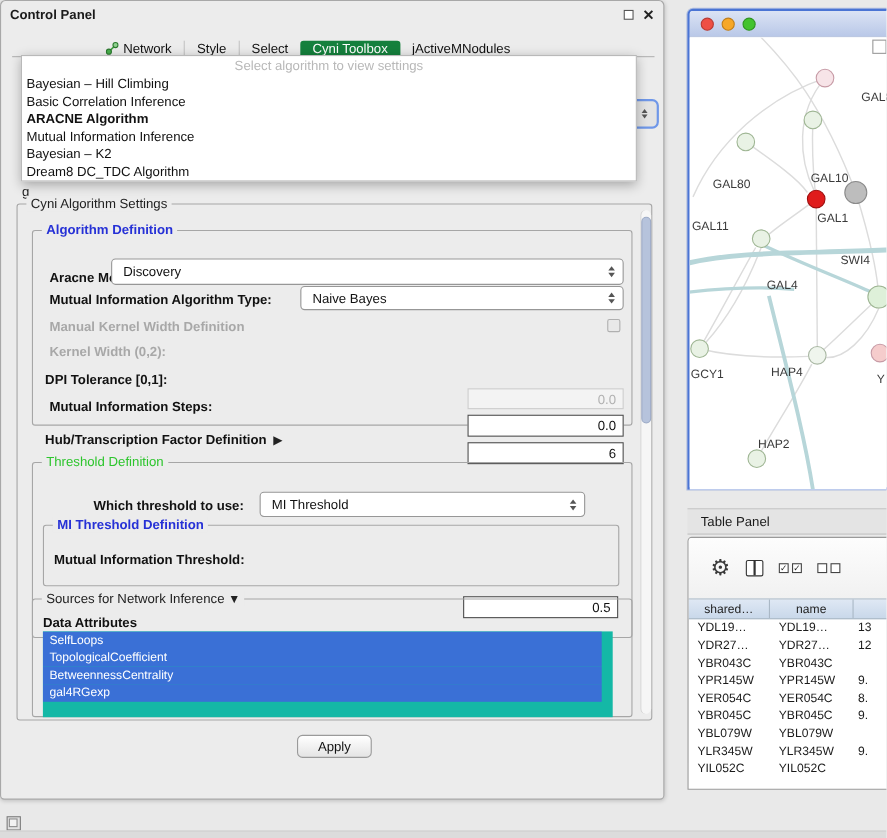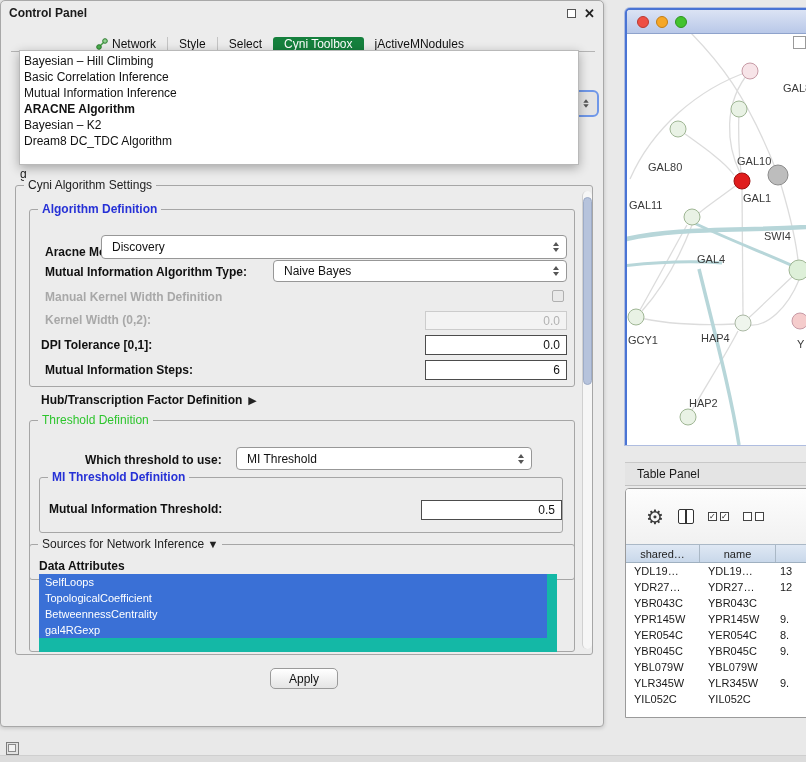--- a/index.html
+++ b/index.html
@@ -56,21 +56,21 @@
     font-size:12px; color:#111; display:flex; align-items:center; padding:0 22px 0 10px; }
   .combo-arrows { position:absolute; right:7px; top:50%; transform:translateY(-50%);
     display:flex; flex-direction:column; gap:2px; }
   .arr-up { width:0; height:0; border-left:3.5px solid transparent; border-right:3.5px solid transparent;
     border-bottom:4px solid #555; }
   .arr-dn { width:0; height:0; border-left:3.5px solid transparent; border-right:3.5px solid transparent;
     border-top:4px solid #555; }
   .combo-fragment .arr-up, .combo-fragment .arr-dn { transform:scale(.9); }
 
   .field { position:absolute; background:#fff; border:1px solid #4c4c4c;
-    font-size:12px; color:#111; display:flex; align-items:center; justify-content:flex-end; padding:0 6px; }
+    font-size:12px; color:#111; display:flex; align-items:center; justify-content:flex-end; padding:0 6px;margin-top:42px; }
   .field.disabled { background:#f3f3f3; border:1px solid #cccccc; color:#b2b2b2; }
 
   .checkbox { position:absolute; width:12px; height:12px; border:1px solid #b0b0b0;
     background:#e9e9e9; border-radius:2px; }
 
   .disclosure-row { position:absolute; display:flex; align-items:center; gap:6px;
     font-size:12px; font-weight:bold; color:#111; }
   .tri { font-size:11px; color:#222; font-weight:normal; }
 
   
@@ -182,24 +182,25 @@
         </span>
     </div>
     <div class="cp-tabline"></div>
 
     <div class="combo-fragment">
       <span class="arr-up"></span>
       <span class="arr-dn"></span>
     </div>
 
     <div class="algo-popup">
+      <div class="algo-prompt">Select algorithm to view settings</div>
       <div class="algo-item">Bayesian – Hill Climbing</div>
       <div class="algo-item">Basic Correlation Inference</div>
+      <div class="algo-item selected">ARACNE Algorithm</div>
       <div class="algo-item">Mutual Information Inference</div>
-      <div class="algo-item selected">ARACNE Algorithm</div>
       <div class="algo-item">Bayesian – K2</div>
       <div class="algo-item">Dream8 DC_TDC Algorithm</div>
     </div>
 
     <span class="partial-label">g</span>
 
     <div class="groupbox" style="left:14px; top:184px; width:578px; height:470px;">
       <span class="legend plain">Cyni Algorithm Settings</span>
     </div>
     <div class="scrollbar">

